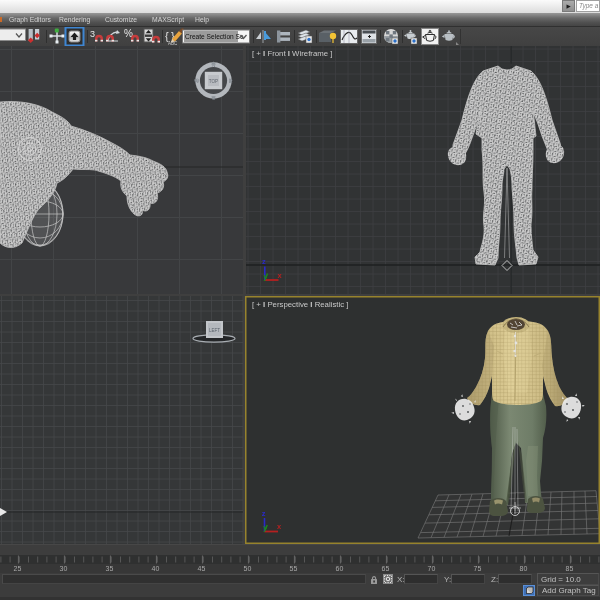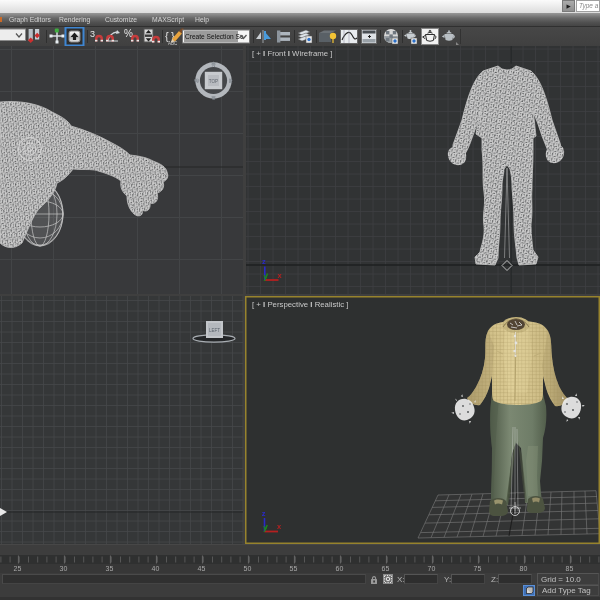--- a/index.html
+++ b/index.html
@@ -500,15 +500,15 @@
     <span class="slbl" style="left:541px;top:2px;color:#c2c2c2">Grid = 10.0</span>
   </div>
   <div class="abs" id="status2">
     <div class="abs" style="left:523px;top:0px;width:12px;height:11px;background:#3f6fb5;border:1px solid #5a8fd5;box-sizing:border-box">
       <svg width="10" height="9" xmlns="http://www.w3.org/2000/svg" style="position:absolute;left:0;top:0">
         <rect x="2.5" y="2.5" width="5" height="5" fill="#d8d8d8" stroke="#222" stroke-width="0.7"></rect>
         <path d="M2.5 2.5 L4 1 L9 1 L9 6 L7.5 7.5" fill="#b8b8b8" stroke="#222" stroke-width="0.7"></path>
       </svg>
     </div>
     <div class="fld" style="left:537px;top:0px;width:62px;height:11px;background:#3d3d3d;border-color:#555 #4a4a4a #4a4a4a #555"></div>
-    <span class="slbl" style="left:542px;top:1px;color:#c2c2c2">Add Type Tag</span>
+    <span class="slbl" style="left:542px;top:1px;color:#c2c2c2">Add Graph Tag</span>
   </div>
   <div class="abs" id="statusbottom"></div>
 
 </body></html>

